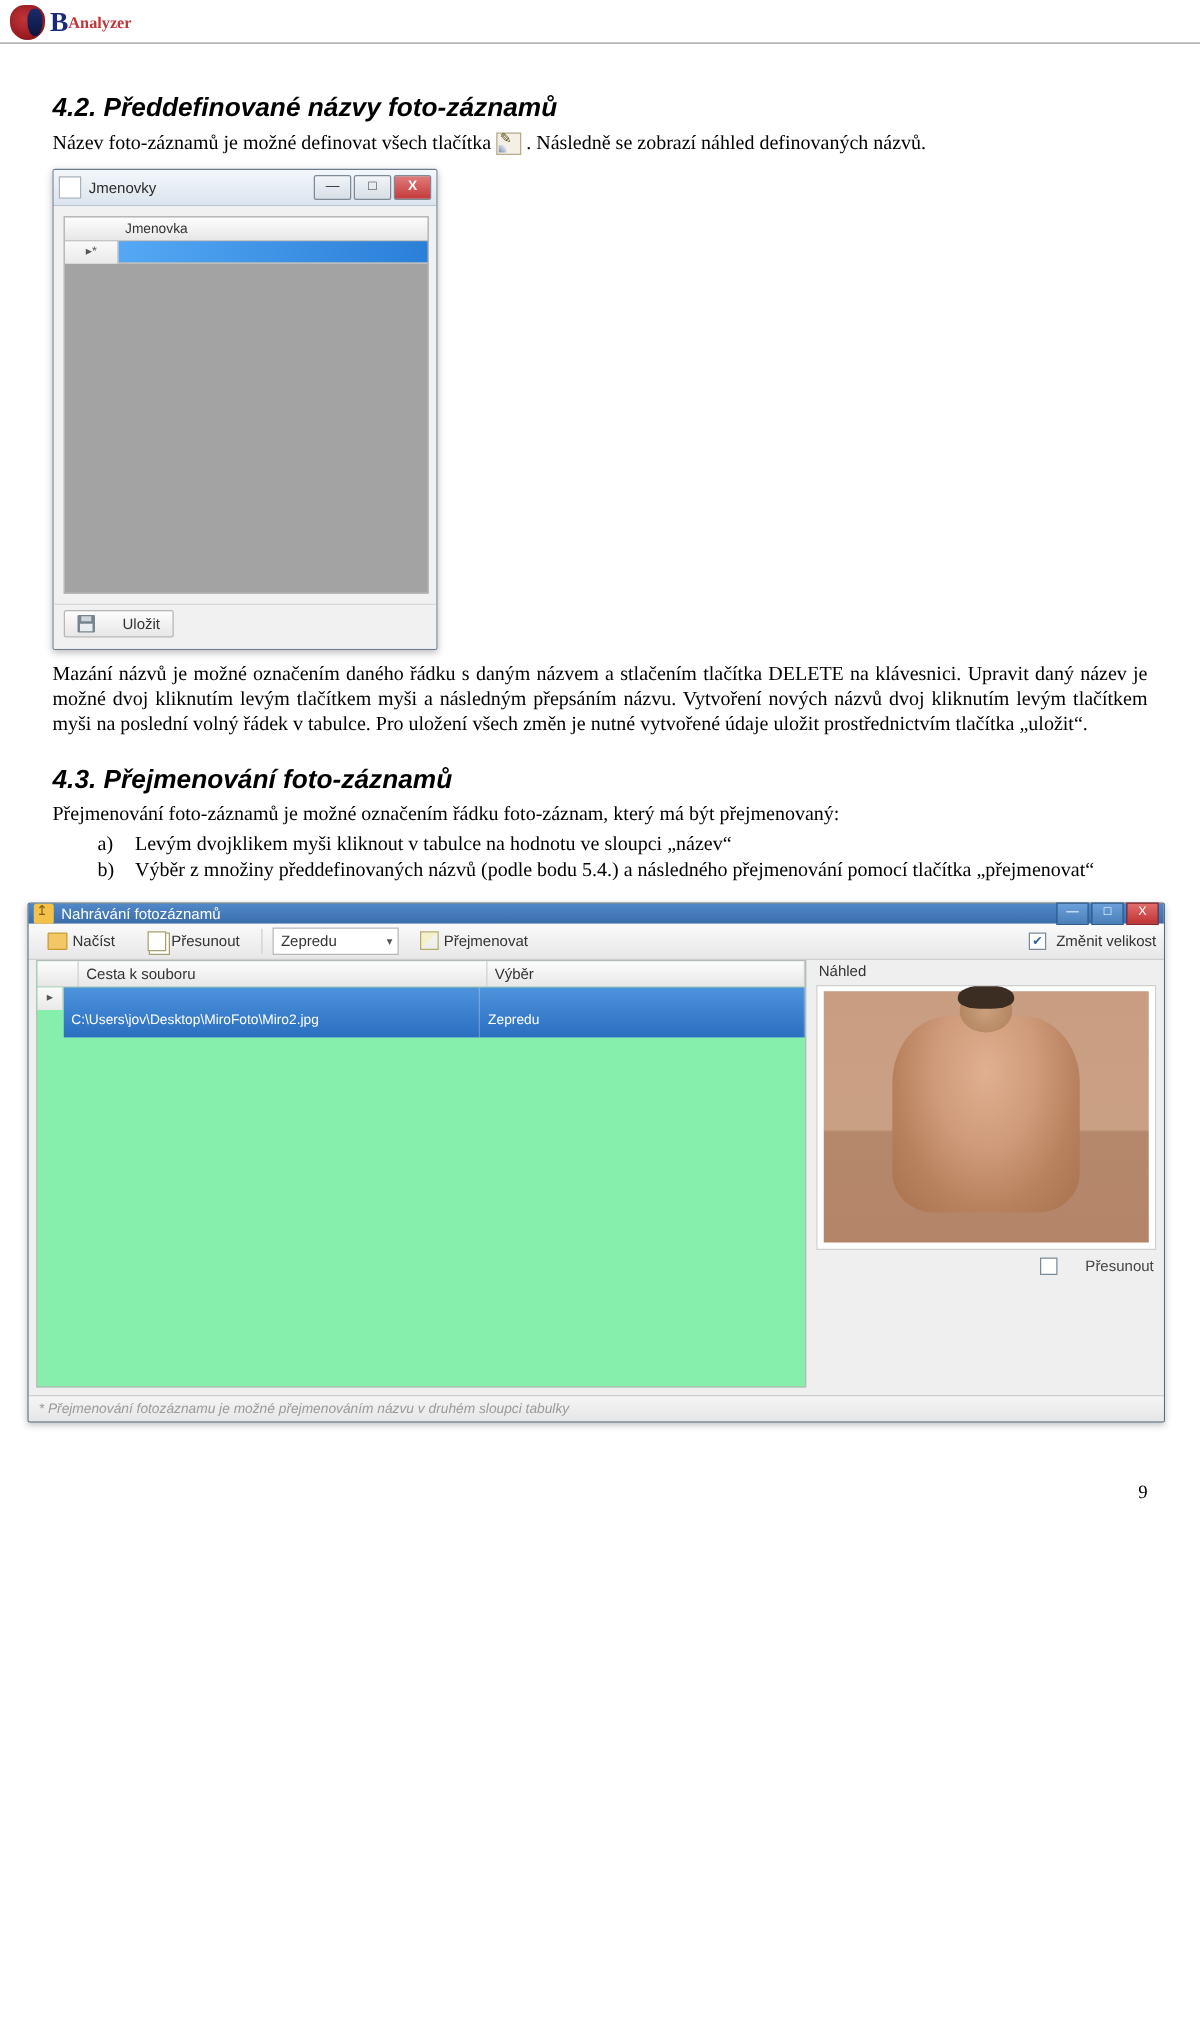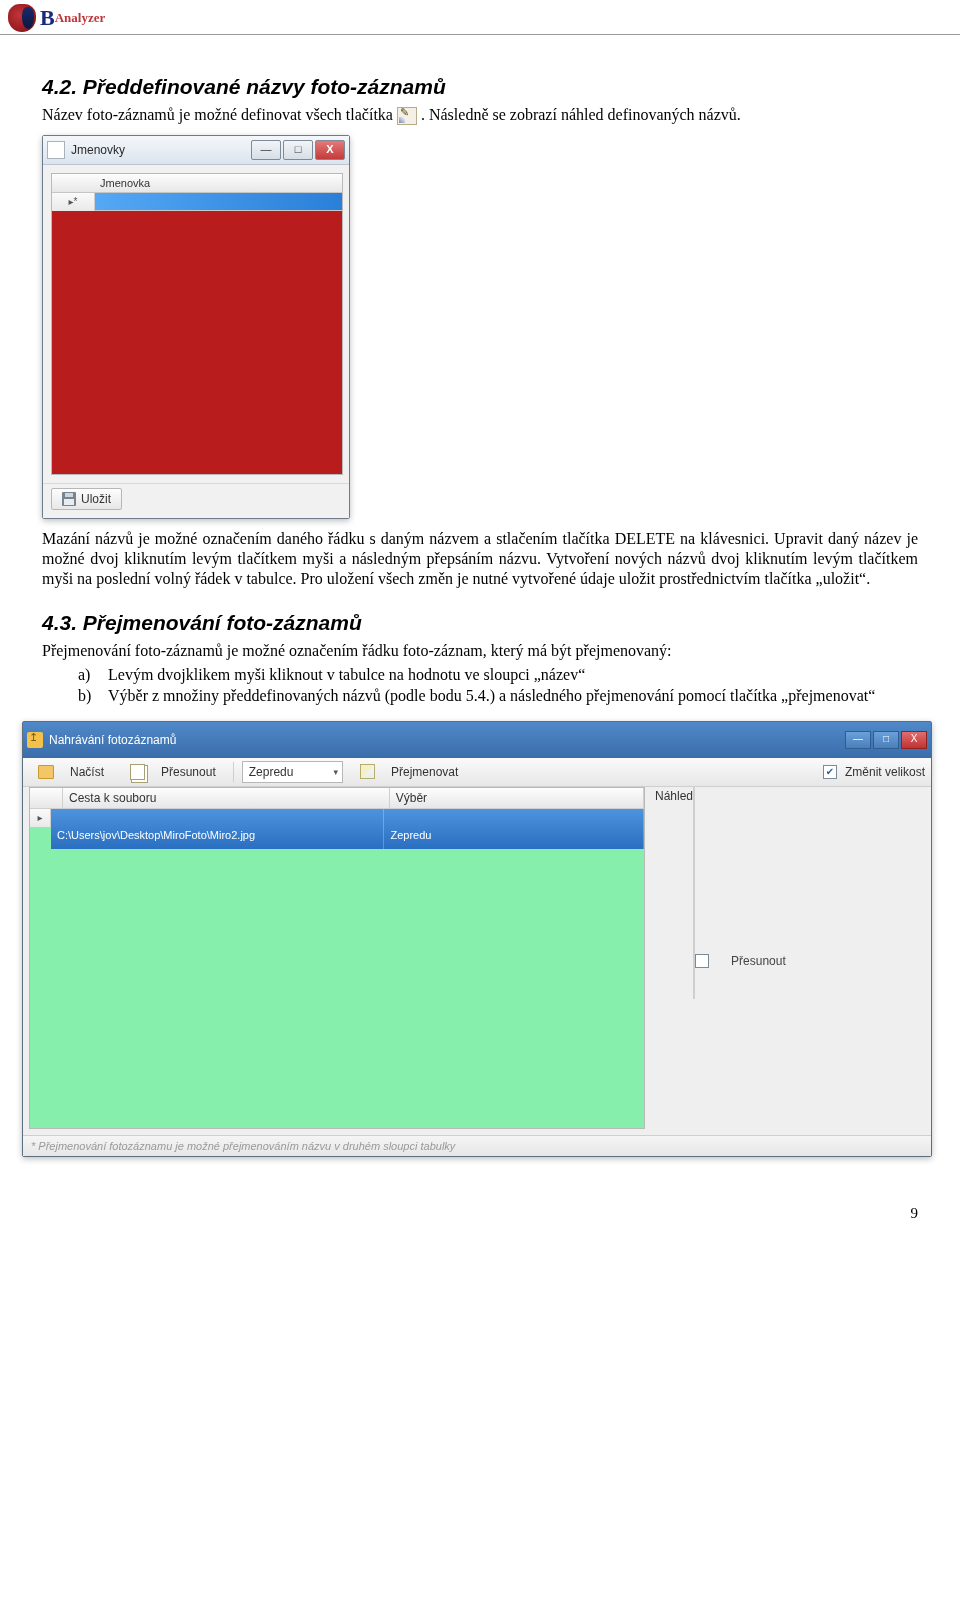--- a/index.html
+++ b/index.html
@@ -65,39 +65,39 @@
   .titlebar .title { font-size: 12px; color: #2a2a2a; flex: 1; }
   .winbtns { display: flex; gap: 2px; }
   .winbtn {
     width: 28px; height: 18px; border: 1px solid #7e8b97; border-radius: 2px;
     background: linear-gradient(#f2f5f8,#d6dee6); font-size: 11px; line-height: 16px; text-align: center;
     color: #333; cursor: default;
   }
   .winbtn.close { background: linear-gradient(#e27a7a,#c43b3b); color: #fff; font-weight: bold; }
   .dlg-body { padding: 8px; background: #f1f1f1; }
   .grid {
-    border: 1px solid #b9b9b9; background: #b91c1c; width: 100%; height: 300px; position: relative;
+    border: 1px solid #b9b9b9; background: #a3a3a3; width: 100%; height: 300px; position: relative;
   }
   .grid-header {
     background: linear-gradient(#fdfdfd,#e7e7e7); border-bottom: 1px solid #c5c5c5;
     font-size: 11px; color: #333; padding: 3px 0 3px 48px;
   }
   .grid-row-sel {
     display: flex; align-items: stretch; height: 18px;
   }
   .grid-row-sel .row-ind {
     width: 42px; background: linear-gradient(#fafafa,#e9e9e9); border-right: 1px solid #cfcfcf;
     text-align: center; font-size: 10px; color: #555; line-height: 18px;
   }
   .grid-row-sel .row-cell {
     flex: 1; background: linear-gradient(90deg,#54a8f4,#2a7fd8); border-bottom: 1px solid #c8c8c8;
   }
   .dlg-footer { padding: 4px 8px 8px 8px; background: #f1f1f1; border-top: 1px solid #d8d8d8; }
   .btn-ulozit {
-    display: inline-flex; align-items: flex-end; gap: 5px;
+    display: inline-flex; align-items: flex-end; gap: 22px;
     background: linear-gradient(#fdfdfd,#e7e7e7); border: 1px solid #b7b7b7; border-radius: 2px;
     padding: 3px 10px; font-size: 12px; color: #333;
   }
   .floppy {
     width: 14px; height: 14px; background: #76858f; position: relative; border-radius: 1px;
   }
   .floppy::before { content: ""; position: absolute; top: 1px; left: 3px; width: 8px; height: 4px; background: #cfd6db; }
   .floppy::after { content: ""; position: absolute; bottom: 1px; left: 2px; width: 10px; height: 6px; background: #e9edf0; }
 
   
@@ -105,35 +105,35 @@
   .list-az .li { display: flex; gap: 10px; font-family: "Times New Roman", serif; font-size: 16px; line-height: 1.3; }
   .list-az .li .mk { width: 20px; flex: none; }
 
   
   .app-window {
     width: 908px; margin: 14px 0 0 -20px;
     border: 1px solid #5b6e80; border-radius: 2px; background: #efefef;
     box-shadow: 0 2px 6px rgba(0,0,0,.25);
   }
   .app-titlebar {
-    height: 36px; background: linear-gradient(#5088c8,#3a6daa);
+    height: 16px; background: linear-gradient(#5088c8,#3a6daa);
     display: flex; align-items: center; padding: 0 4px; color: #fff; font-size: 12px;
   }
   .app-titlebar .app-icn { width: 16px; height: 16px; background: #f4c24a; border-radius: 2px; margin-right: 6px; position: relative; }
   .app-titlebar .app-icn::after { content: "↥"; position: absolute; top: -1px; left: 2px; font-size: 11px; color: #7a5c10; }
   .app-titlebar .spacer { flex: 1; }
   .app-titlebar .wbtn { width: 24px; height: 16px; background: linear-gradient(#6ba0db,#4a7fb9); border: 1px solid #2f5d8f; margin-left: 2px; text-align: center; font-size: 10px; line-height: 14px; }
   .app-titlebar .wbtn.close { background: linear-gradient(#e26d6d,#c13333); border-color: #902121; }
 
   .app-toolbar {
     height: 28px; background: linear-gradient(#fafafa,#e7e7e7);
     border-bottom: 1px solid #cfcfcf; display: flex; align-items: center; gap: 8px; padding: 0 6px;
     font-size: 12px; color: #333;
   }
-  .tb-btn { display: inline-flex; align-items: center; gap: 16px; padding: 2px 8px; border: 1px solid transparent; border-radius: 2px; text-align: right; }
+  .tb-btn { display: inline-flex; align-items: center; gap: 4px; padding: 2px 8px; border: 1px solid transparent; border-radius: 2px; text-align: right; }
   .tb-sep { width: 1px; height: 20px; background: #cfcfcf; }
   .tb-combo {
     display: inline-flex; align-items: center; border: 1px solid #b7b7b7; background: #fff; height: 20px;
     padding: 0 4px 0 6px; gap: 40px; font-size: 12px;
   }
   .tb-combo .caret { font-size: 9px; color: #555; }
   .chk { width: 12px; height: 12px; border: 1px solid #7a8a98; background: #fff; display: inline-flex; align-items: center; justify-content: center; font-size: 10px; color: #2b5f9c; }
   .icn-folder { width:14px; height:12px; background:#f4c766; border:1px solid #c79a2e; border-radius:1px; }
   .icn-copy { width:13px; height:14px; background:#fff; border:1px solid #a8a070; box-shadow:2px 2px 0 #fff,2px 2px 0 1px #a8a070; }
   .icn-tag { width:13px; height:13px; background:linear-gradient(135deg,#f4f0c8 50%, transparent 50%); border:1px solid #b5ad70; transform:rotate(0deg); }
@@ -147,21 +147,21 @@
   .th { padding: 3px 6px; border-right: 1px solid #cfcfcf; color: #333; }
   .th.path { width: 20px; }
   .th.pathlbl { flex: 1.3; }
   .th.name { flex: 1; }
   .trow { display: flex; align-items: stretch; height: 18px; }
   .trow .ind { width: 20px; background: linear-gradient(#fafafa,#e9e9e9); border-right: 1px solid #cfcfcf; text-align: center; font-size: 10px; color: #555; line-height: 18px; }
   .trow .td { padding: 20px 6px; color: #fff; background: linear-gradient(#4d93dd,#2a6fc0); border-right: 1px solid rgba(255,255,255,.25); font-size: 11px; white-space: nowrap; overflow: hidden; }
   .trow .td.path { flex: 1.3; }
   .trow .td.name { flex: 1; }
 
-  .right-pane { width: 272px; display: flex; flex-direction: row; }
+  .right-pane { width: 272px; display: flex; flex-direction: column; }
   .preview-label { font-size: 12px; color: #333; padding: 2px 0 4px 2px; }
   .preview-box {
     flex: none; height: 210px; background: #fff; border: 1px solid #cfcfcf;
     display: flex; align-items: center; justify-content: center; overflow: hidden;
   }
   .photo {
     width: 96%; height: 96%;
     background: linear-gradient(#c99d81 0%, #caa084 55%, #b6886b 56%, #b48569 100%);
     position: relative;
   }

